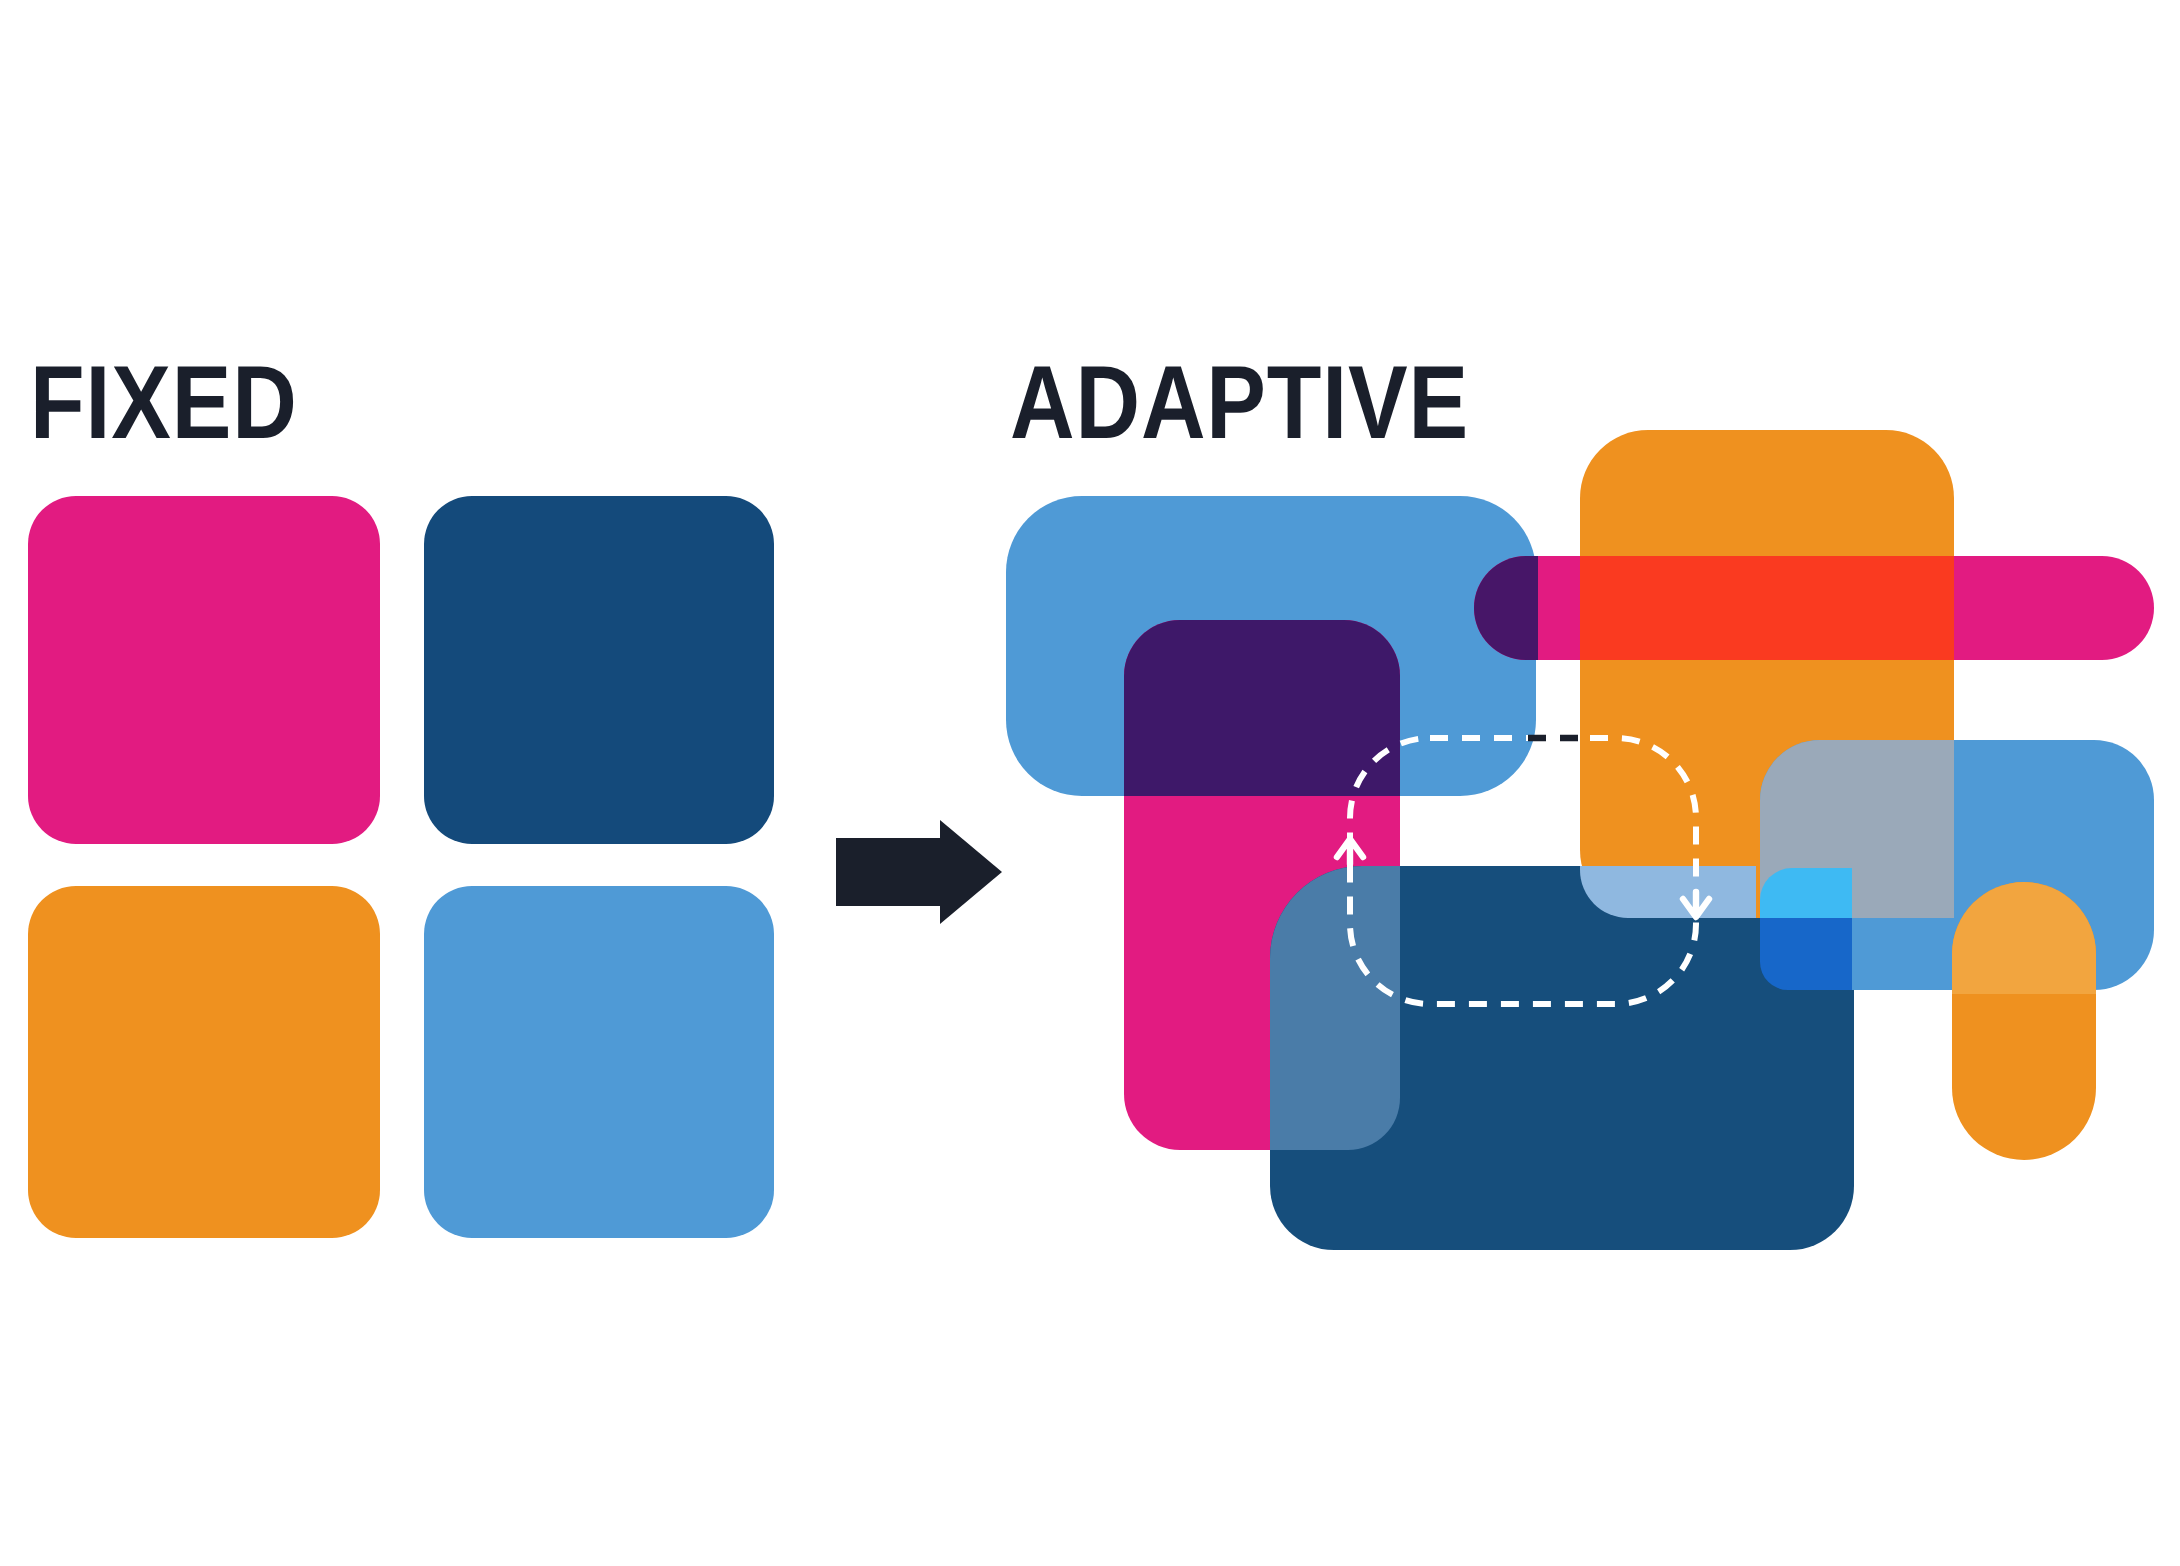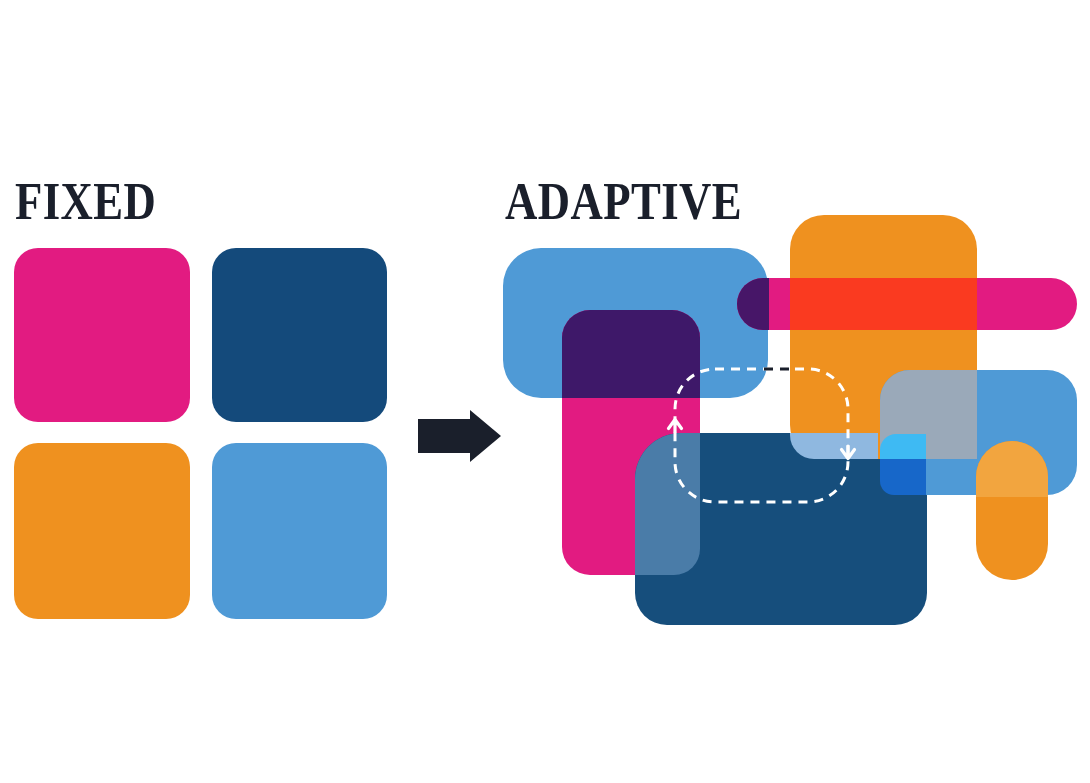--- a/index.html
+++ b/index.html
@@ -1,17 +1,17 @@
 <!DOCTYPE html>
 <html><head>
 <meta charset="utf-8">
 <style>
   html,body{margin:0;padding:0;background:#ffffff;}
   .canvas{position:relative;width:1090px;height:783px;background:#ffffff;overflow:hidden;
-          font-family:Liberation Serif, serif;}
+          font-family:Liberation Sans, sans-serif;}
   .title{position:absolute;font-size:52px;font-weight:bold;line-height:1;
          letter-spacing:.5px;color:#1A1F2B;transform:scaleX(.86);transform-origin:0 0;
          white-space:nowrap;}
   .shape{position:absolute;}
   .arrow-rect{position:absolute;left:418px;top:419px;width:54px;height:34px;}
   .arrow-head{position:absolute;left:470px;top:410px;width:0;height:0;
               border-top:26px solid transparent;border-bottom:26px solid transparent;}
   svg.overlay{position:absolute;left:0;top:0;width:1090px;height:783px;pointer-events:none;}
 </style>
 </head>

